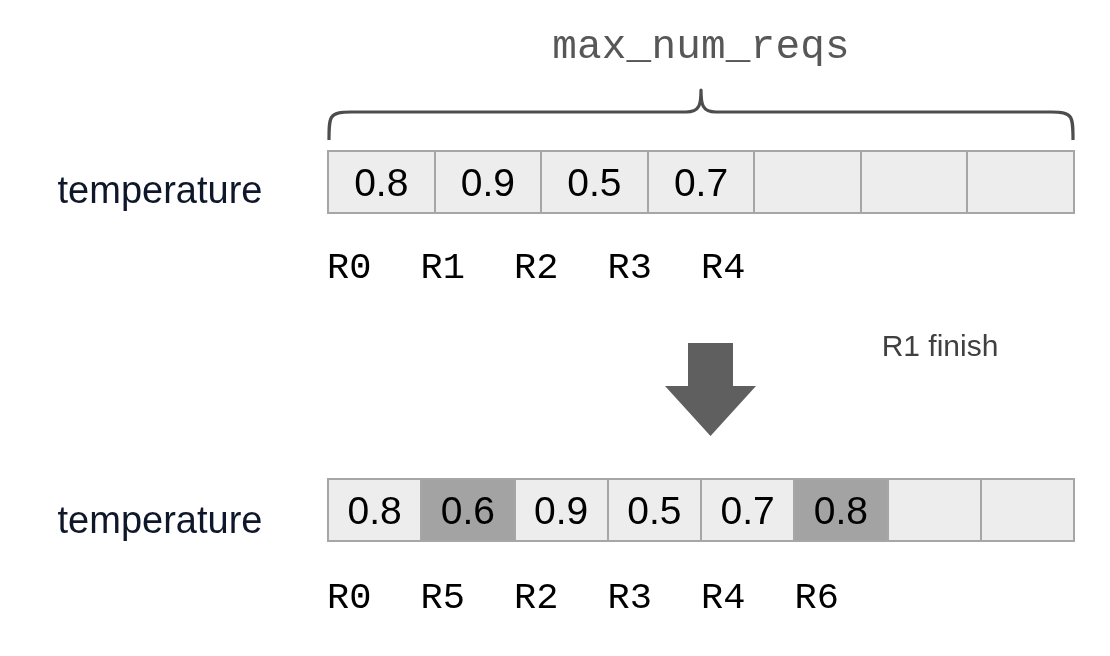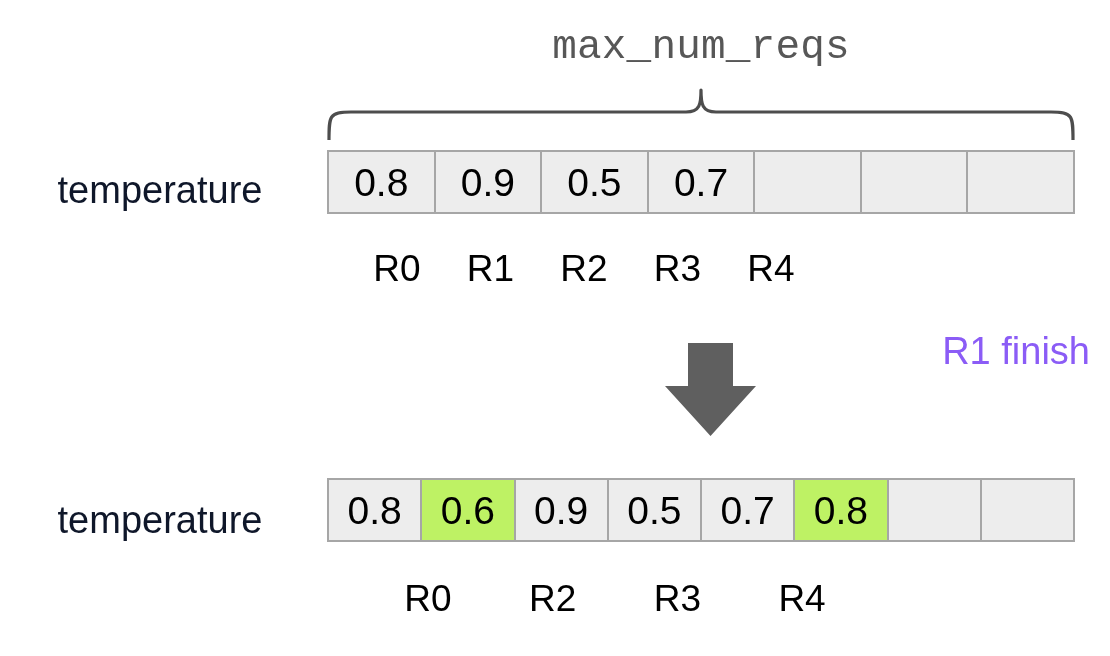--- a/index.html
+++ b/index.html
@@ -71,62 +71,63 @@
     border-right: 2px solid #a6a6a6;
     background: #ededed;
     display: flex;
     align-items: center;
     justify-content: center;
     font-size: 39px;
     color: #000000;
     line-height: 1;
   }
   .cell:last-child { border-right: none; }
-  .cell.highlight { background: #bef264; }
+  .cell.highlight { background: #a3a3a3; }
   .cell.empty { color: transparent; }
 
   
   .index-row {
     position: absolute;
     left: 327px;
     width: 748px;
     display: flex;
   }
   #index-row-1 { top: 250px; }
   #index-row-2 { top: 580px; }
 
   .index-label {
     flex: 1 1 0;
-    text-align: right;
+    text-align: left;
     font-size: 37px;
     color: #000000;
     line-height: 1;
     white-space: nowrap;
+    font-family: Liberation Mono, monospace;
   }
   .index-label.blank { color: transparent; }
 
   
   #transition-arrow {
     position: absolute;
     left: 663px;
     top: 341px;
     width: 95px;
     height: 97px;
   }
 
   
   #transition-note {
     position: absolute;
     left: 790px;
     top: 327px;
     width: 300px;
-    font-size: 38px;
-    color: #8b5cf6;
+    font-size: 30px;
+    color: #404040;
     line-height: 1.28;
-    text-align: right;
+    text-align: center;
     white-space: nowrap;
   }
   #transition-note div { white-space: nowrap; }
 </style>
 </head>
 <body>
 
 <div id="brace-title">max_num_reqs</div>
 
 <svg id="brace-svg" viewBox="0 0 762 52" xmlns="http://www.w3.org/2000/svg">
@@ -178,18 +179,20 @@
   <div class="cell">0.9</div>
   <div class="cell">0.5</div>
   <div class="cell">0.7</div>
   <div class="cell highlight">0.8</div>
   <div class="cell empty"></div>
   <div class="cell empty"></div>
 </div>
 
 <div class="index-row" id="index-row-2">
   <div class="index-label">R0</div>
+  <div class="index-label">R5</div>
   <div class="index-label">R2</div>
   <div class="index-label">R3</div>
   <div class="index-label">R4</div>
+  <div class="index-label">R6</div>
   <div class="index-label blank"></div>
   <div class="index-label blank"></div>
 </div>
 
 </body></html>

